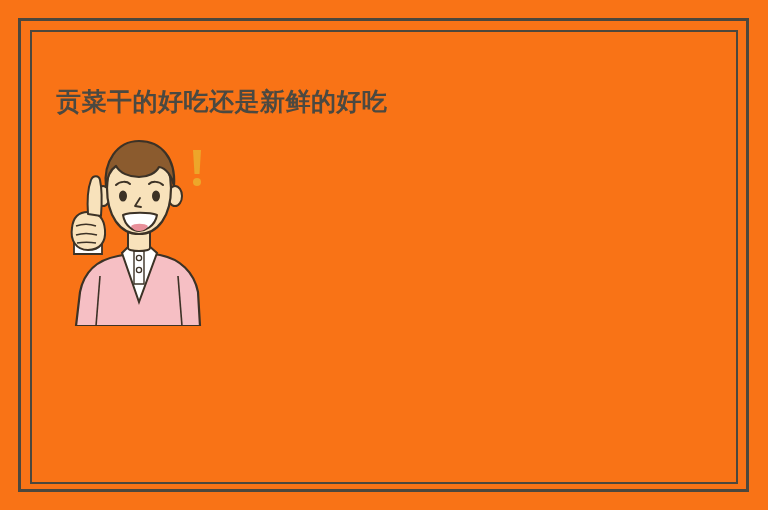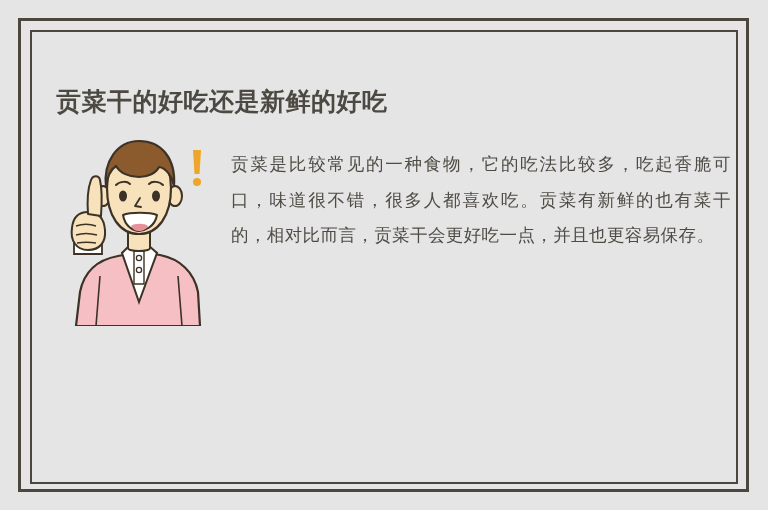--- a/index.html
+++ b/index.html
@@ -11,21 +11,21 @@
     height: 510px;
     background: #fdfaf4;
     font-family: "DejaVu Sans", "Liberation Sans", sans-serif;
     overflow: hidden;
   }
 
   #page {
     position: relative;
     width: 768px;
     height: 510px;
-    background: #e5e5e5;
+    background: #f97316;
   }
 
   
   .frame-outer {
     position: absolute;
     left: 18px;
     top: 18px;
     width: 731px;
     height: 474px;
     border: 3px solid #4c473d;
@@ -138,17 +138,14 @@
       <path d="M16 103 C22 101 30 101 37 103" fill="none" stroke="#3c3226" stroke-width="1.5"></path>
       <path d="M17 111 C23 110 30 110 36 111" fill="none" stroke="#3c3226" stroke-width="1.5"></path>
 
       <path d="M28 82 C27 68 28 56 31 48 C33 43 39 43 40 48 C42 57 42 70 41 84 Z" fill="#f8e2bb" stroke="#3c3226" stroke-width="2" stroke-linejoin="round"></path>
 
       <path d="M133 18 L141 18 L139.5 42 L134.5 42 Z" fill="#eda62a"></path>
       <circle cx="137" cy="50" r="4" fill="#eda62a"></circle>
     </svg>
   </div>
 
-  <div class="body-text">
-    <p>贡菜是比较常见的一种食物，它的吃法比较多，吃起香脆可口，味道很不错，很多人都喜欢吃。贡菜有新鲜的也有菜干的，相对比而言，贡菜干会更好吃一点，并且也更容易保存。</p>
-  </div>
 
 </div>
 
 </body></html>

